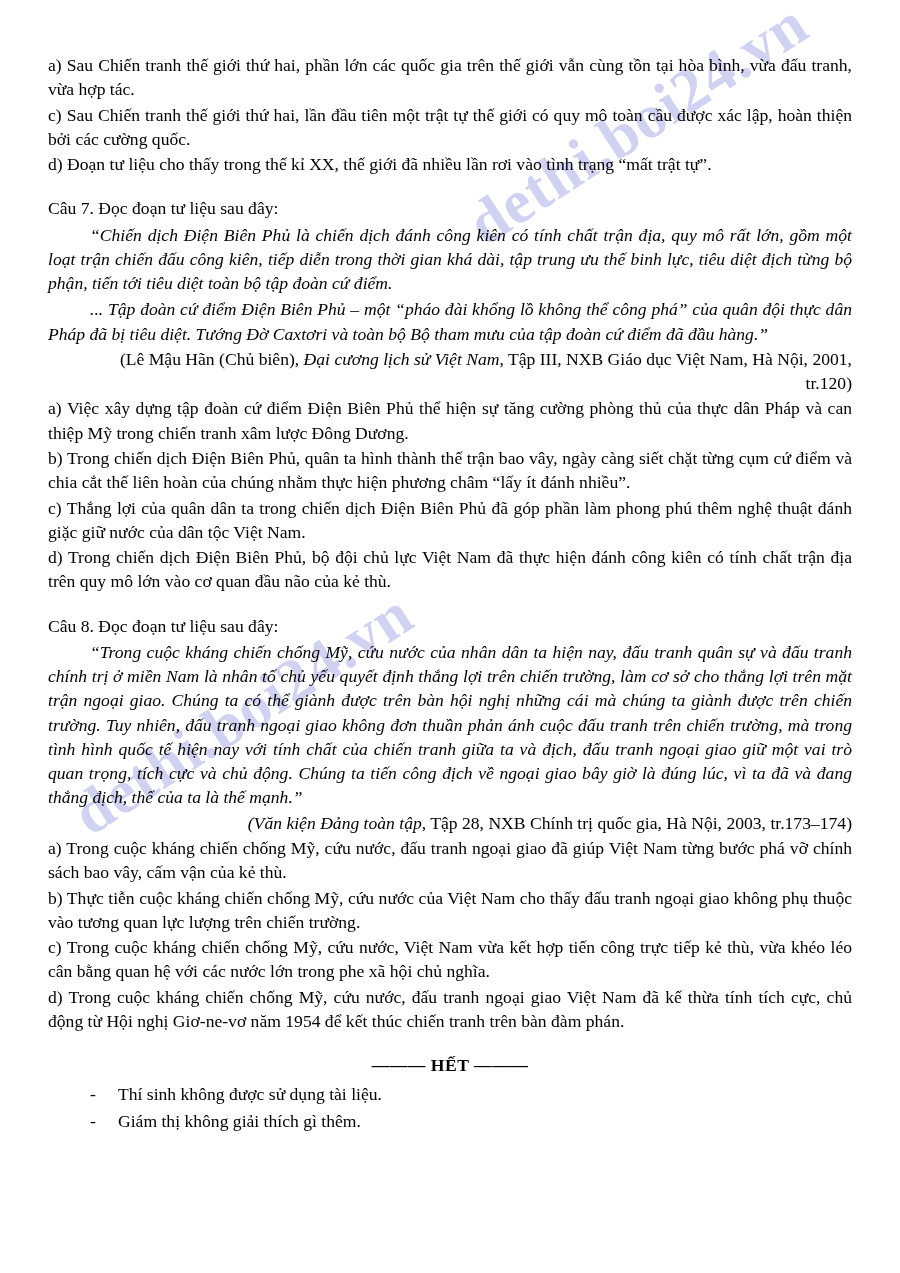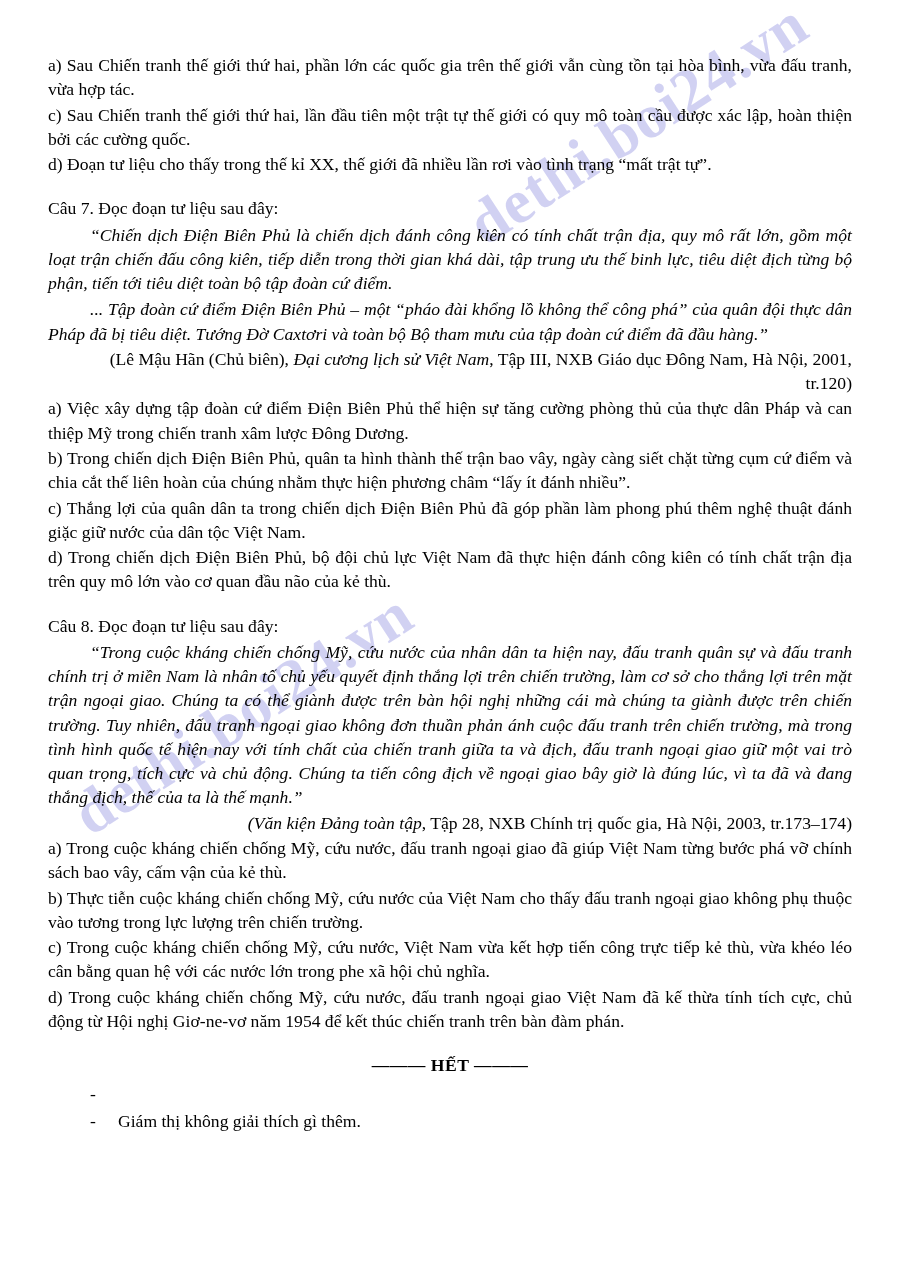--- a/index.html
+++ b/index.html
@@ -113,42 +113,43 @@
 
   <div class="content">
 
     <p class="opt">a) Sau Chiến tranh thế giới thứ hai, phần lớn các quốc gia trên thế giới vẫn cùng tồn tại hòa bình, vừa đấu tranh, vừa hợp tác.</p>
     <p class="opt">c) Sau Chiến tranh thế giới thứ hai, lần đầu tiên một trật tự thế giới có quy mô toàn cầu được xác lập, hoàn thiện bởi các cường quốc.</p>
     <p class="opt">d) Đoạn tư liệu cho thấy trong thế kỉ XX, thế giới đã nhiều lần rơi vào tình trạng “mất trật tự”.</p>
 
     <p class="heading">Câu 7. Đọc đoạn tư liệu sau đây:</p>
     <p class="quote">“Chiến dịch Điện Biên Phủ là chiến dịch đánh công kiên có tính chất trận địa, quy mô rất lớn, gồm một loạt trận chiến đấu công kiên, tiếp diễn trong thời gian khá dài, tập trung ưu thế binh lực, tiêu diệt địch từng bộ phận, tiến tới tiêu diệt toàn bộ tập đoàn cứ điểm.</p>
     <p class="quote">... Tập đoàn cứ điểm Điện Biên Phủ – một “pháo đài khổng lồ không thể công phá” của quân đội thực dân Pháp đã bị tiêu diệt. Tướng Đờ Caxtơri và toàn bộ Bộ tham mưu của tập đoàn cứ điểm đã đầu hàng.”</p>
-    <p class="source"><span>(Lê Mậu Hãn (Chủ biên), </span><span class="ital">Đại cương lịch sử Việt Nam</span><span>, Tập III, NXB Giáo dục Đông Nam, Hà Nội, 2001,</span></p>
+    <p class="source"><span>(Lê Mậu Hãn (Chủ biên), </span><span class="ital">Đại cương lịch sử Việt Nam</span><span>, Tập III, NXB Giáo dục Việt Nam, Hà Nội, 2001,</span></p>
     <p class="source-line2">tr.120)</p>
 
     <p class="opt">a) Việc xây dựng tập đoàn cứ điểm Điện Biên Phủ thể hiện sự tăng cường phòng thủ của thực dân Pháp và can thiệp Mỹ trong chiến tranh xâm lược Đông Dương.</p>
     <p class="opt">b) Trong chiến dịch Điện Biên Phủ, quân ta hình thành thế trận bao vây, ngày càng siết chặt từng cụm cứ điểm và chia cắt thế liên hoàn của chúng nhằm thực hiện phương châm “lấy ít đánh nhiều”.</p>
     <p class="opt">c) Thắng lợi của quân dân ta trong chiến dịch Điện Biên Phủ đã góp phần làm phong phú thêm nghệ thuật đánh giặc giữ nước của dân tộc Việt Nam.</p>
     <p class="opt">d) Trong chiến dịch Điện Biên Phủ, bộ đội chủ lực Việt Nam đã thực hiện đánh công kiên có tính chất trận địa trên quy mô lớn vào cơ quan đầu não của kẻ thù.</p>
 
     <p class="heading">Câu 8. Đọc đoạn tư liệu sau đây:</p>
     <p class="quote">“Trong cuộc kháng chiến chống Mỹ, cứu nước của nhân dân ta hiện nay, đấu tranh quân sự và đấu tranh chính trị ở miền Nam là nhân tố chủ yếu quyết định thắng lợi trên chiến trường, làm cơ sở cho thắng lợi trên mặt trận ngoại giao. Chúng ta có thể giành được trên bàn hội nghị những cái mà chúng ta giành được trên chiến trường. Tuy nhiên, đấu tranh ngoại giao không đơn thuần phản ánh cuộc đấu tranh trên chiến trường, mà trong tình hình quốc tế hiện nay với tính chất của chiến tranh giữa ta và địch, đấu tranh ngoại giao giữ một vai trò quan trọng, tích cực và chủ động. Chúng ta tiến công địch về ngoại giao bây giờ là đúng lúc, vì ta đã và đang thắng địch, thế của ta là thế mạnh.”</p>
     <p class="source"><span class="ital">(</span><span class="ital">Văn kiện Đảng toàn tập</span><span>, Tập 28, NXB Chính trị quốc gia, Hà Nội, 2003, tr.173–174)</span></p>
 
     <p class="opt">a) Trong cuộc kháng chiến chống Mỹ, cứu nước, đấu tranh ngoại giao đã giúp Việt Nam từng bước phá vỡ chính sách bao vây, cấm vận của kẻ thù.</p>
-    <p class="opt">b) Thực tiễn cuộc kháng chiến chống Mỹ, cứu nước của Việt Nam cho thấy đấu tranh ngoại giao không phụ thuộc vào tương trong lực lượng trên chiến trường.</p>
+    <p class="opt">b) Thực tiễn cuộc kháng chiến chống Mỹ, cứu nước của Việt Nam cho thấy đấu tranh ngoại giao không phụ thuộc vào tương quan lực lượng trên chiến trường.</p>
     <p class="opt">c) Trong cuộc kháng chiến chống Mỹ, cứu nước, Việt Nam vừa kết hợp tiến công trực tiếp kẻ thù, vừa khéo léo cân bằng quan hệ với các nước lớn trong phe xã hội chủ nghĩa.</p>
     <p class="opt">d) Trong cuộc kháng chiến chống Mỹ, cứu nước, đấu tranh ngoại giao Việt Nam đã kế thừa tính tích cực, chủ động từ Hội nghị Giơ-ne-vơ năm 1954 để kết thúc chiến tranh trên bàn đàm phán.</p>
 
     <p class="het">——— HẾT ———</p>
 
     <div class="note-list">
       <div class="note-item">
         <span class="note-dash">-</span>
+        <span>Thí sinh không được sử dụng tài liệu.</span>
       </div>
       <div class="note-item">
         <span class="note-dash">-</span>
         <span>Giám thị không giải thích gì thêm.</span>
       </div>
     </div>
 
   </div>
 </div>
 

